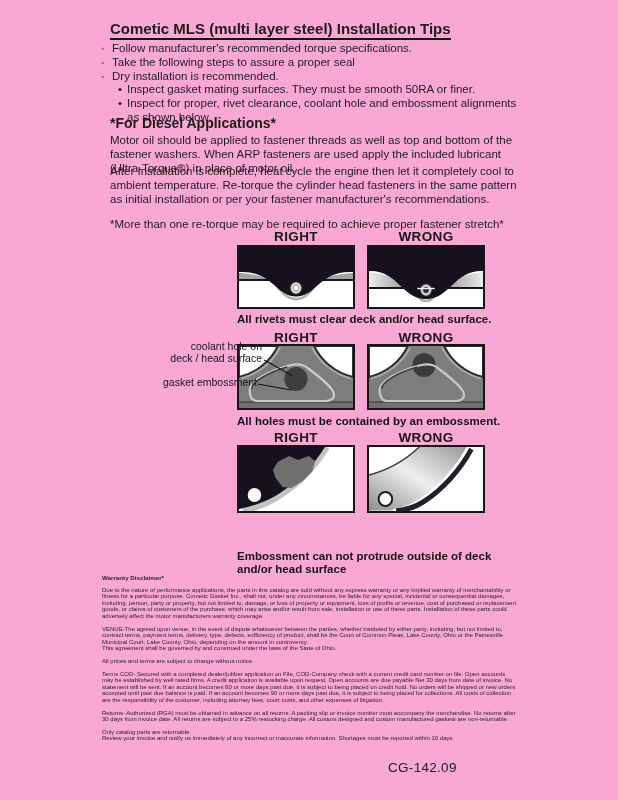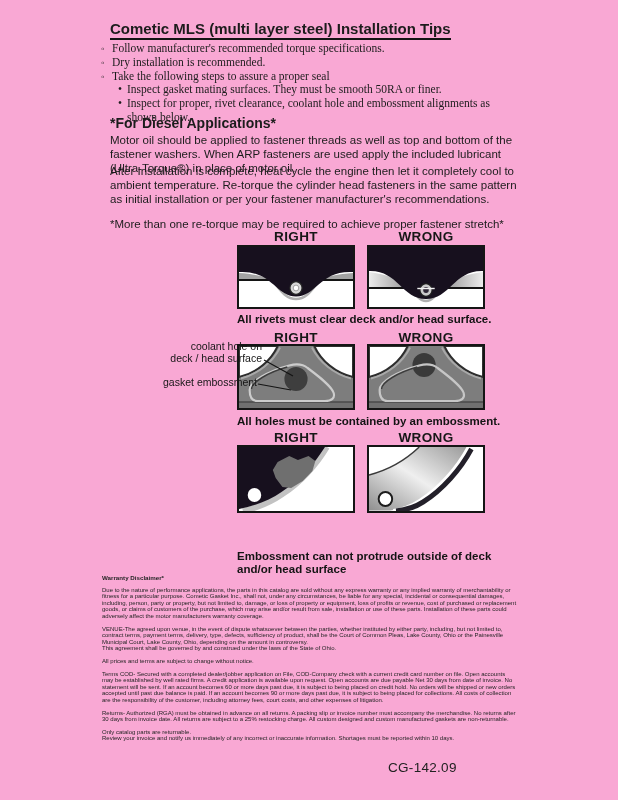--- a/index.html
+++ b/index.html
@@ -3,21 +3,21 @@
 <meta charset="utf-8">
 <style>
   html,body{margin:0;padding:0;background:#ffffff;}
   .page{position:relative;width:618px;height:800px;background:#f9a8d4;overflow:hidden;
         font-family:"Liberation Sans","DejaVu Sans",sans-serif;color:#1c1c1c;}
   .abs{position:absolute;}
   
   .title{left:110px;top:20px;font-size:15px;font-weight:bold;}
   .title span{display:inline-block;border-bottom:2px solid #141414;padding-bottom:1px;}
   
-  .tips{left:101px;top:42px;font-size:11.5px;line-height:13.8px;width:420px;font-family:Liberation Serif, serif;}
+  .tips{left:101px;top:42px;font-size:11.5px;line-height:13.8px;width:420px;}
   .tip{position:relative;padding-left:11px;}
   .tip::before{content:"\25E6";position:absolute;left:0;top:0;font-size:10px;}
   .subtips{margin-left:17px;}
   .subtip{position:relative;padding-left:9px;}
   .subtip::before{content:"\2022";position:absolute;left:0;top:0;}
   
   .diesel-h{left:110px;top:115px;font-size:14px;font-weight:bold;}
   .para{left:110px;width:412px;font-size:11.5px;line-height:13.8px;}
   .para1{top:134px;}
   .para2{top:165px;}
@@ -48,22 +48,22 @@
 <body>
 
 <div class="page">
 
   <div class="abs title">
     <span>Cometic MLS (multi layer steel) Installation Tips</span>
   </div>
 
   <div class="abs tips">
     <div class="tip"><span>Follow manufacturer's recommended torque specifications.</span></div>
+    <div class="tip"><span>Take the following steps to assure a proper seal</span></div>
     <div class="tip"><span>Dry installation is recommended.</span></div>
-    <div class="tip"><span>Take the following steps to assure a proper seal</span></div>
     <div class="subtips">
       <div class="subtip"><span>Inspect gasket mating surfaces.  They must be smooth 50RA or finer.</span></div>
       <div class="subtip"><span>Inspect for proper, rivet clearance, coolant hole and embossment alignments as shown below.</span></div>
     </div>
   </div>
 
   <div class="abs diesel-h">*For Diesel Applications*</div>
   <div class="abs para para1">Motor oil should be applied to fastener threads as well as top and bottom of the fastener washers. When ARP fasteners are used apply the included lubricant (Ultra-Torque®) in place of motor oil.</div>
   <div class="abs para para2">After Installation is complete, heat cycle the engine then let it completely cool to ambient temperature. Re-torque the cylinder head fasteners in the same pattern as initial installation or per your fastener manufacturer's recommendations.</div>
   <div class="abs para note">*More than one re-torque may be required to achieve proper fastener stretch*</div>

